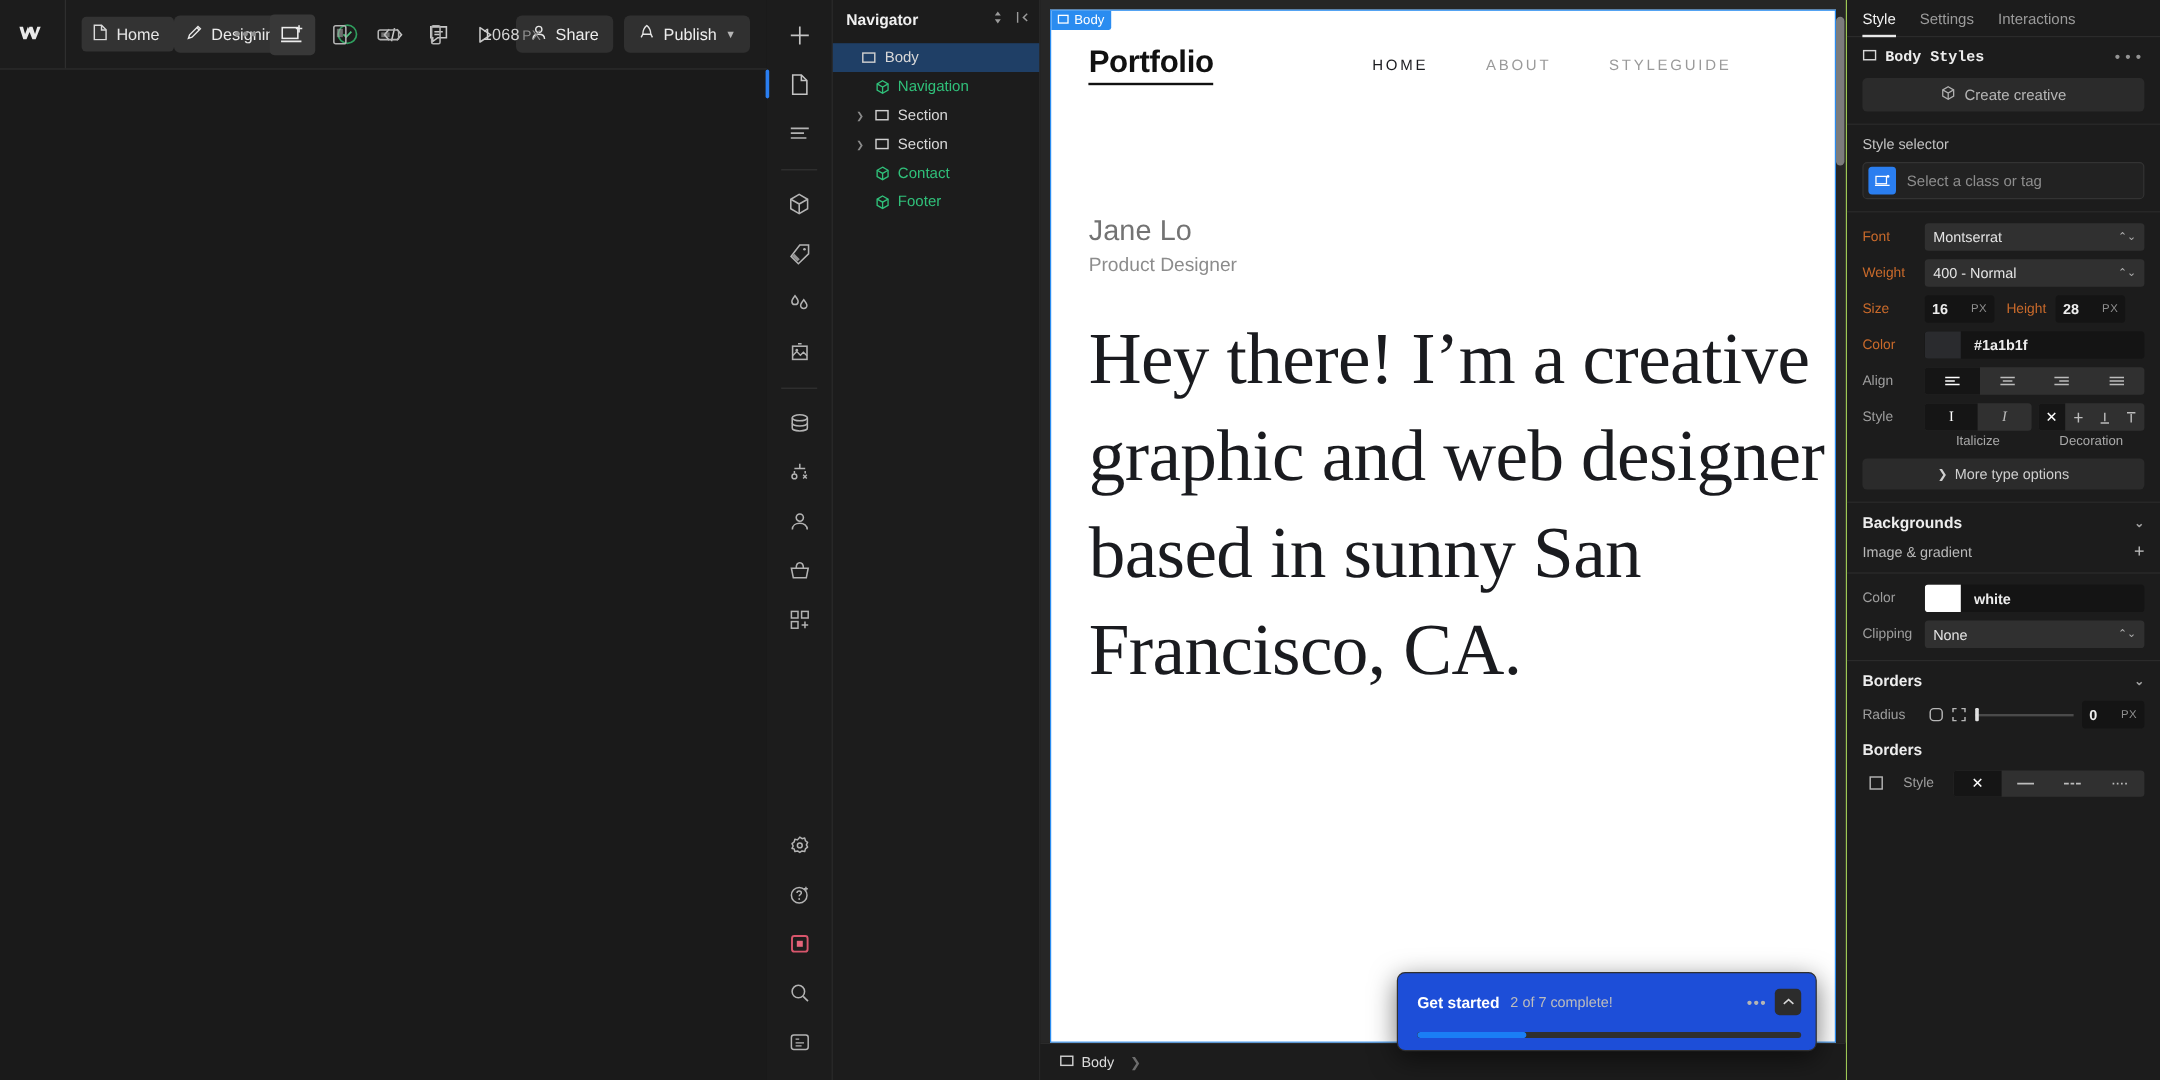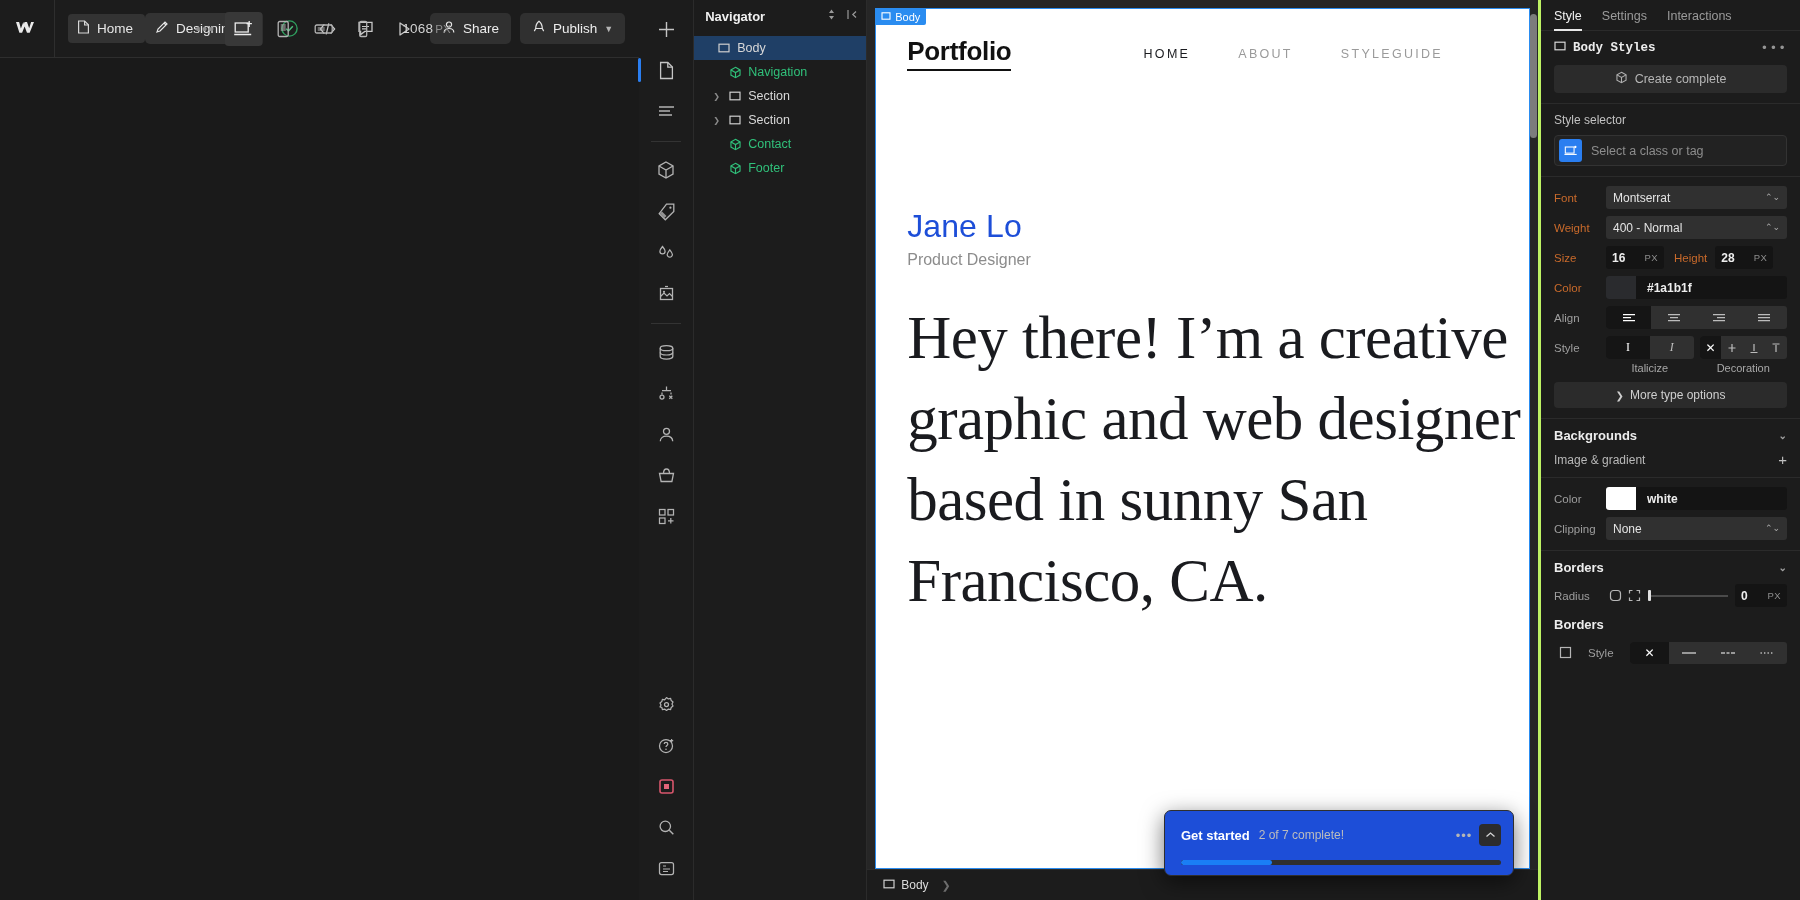--- a/index.html
+++ b/index.html
@@ -122,21 +122,21 @@
   .site-logo {
     font-size: 26px; font-weight: bold; color: #111; letter-spacing: -.3px;
     border-bottom: 2px solid #111; padding-bottom: 2px; line-height: 1.15;
   }
   .site-links { margin-left: auto; display: flex; gap: 0; }
   .site-links a {
     font-size: 12.5px; letter-spacing: 2.3px; color: #9a9a9a; padding: 0 24px; text-decoration: none;
   }
   .site-links a.on { color: #1a1b1f; }
   .hero { padding: 108px 0 0 31px; }
-  .hero-name { font-size: 32px; color: #1d4ed8; letter-spacing: .1px; margin-top: 29px; }
+  .hero-name { font-size: 24px; color: #737373; letter-spacing: .1px; }
   .hero-role { font-size: 16px; color: #8c8c8c; margin-top: 6px; }
   .hero-head {
     margin-top: 28px; font-size: 61px; line-height: 81px; color: #1a1b1f;
     letter-spacing: -0.5px; max-width: 1000px; font-weight: normal; font-family: Liberation Serif, serif;
   }
   .canvas-scrollbar {
     position: absolute; right: 1px; top: 14px; width: 7px; height: 124px;
     background: #8c8c8c; border-radius: 4px; opacity:.85;
   }
   .statusbar {
@@ -159,21 +159,21 @@
   .toast-title { color: #fff; font-size: 13px; font-weight: bold; }
   .toast-sub { color: #bdbdbd; font-size: 12px; margin-left: 9px; }
   .toast-acts { margin-left: auto; display: flex; align-items: center; gap: 4px; }
   .toast-ico { width: 22px; height: 22px; display:flex; align-items:center; justify-content:center; color:#b5b5b5; border-radius:4px; }
   .toast-ico.box { background:#2c2c2c; }
   .toast-bar { margin-top: 14px; height: 5px; background: #2f2f2f; border-radius: 3px; overflow: hidden; }
   .toast-bar-fill { height: 100%; width: 28.5%; background: #1a7ef5; border-radius: 3px; }
 
   
   .stylepanel {
-    width: 262px; min-width: 262px; background: #1c1c1c; border-left: 3px solid #bef264;
+    width: 262px; min-width: 262px; background: #1c1c1c; border-left: 1px solid #bef264;
     display: flex; flex-direction: column; overflow: hidden;
   }
   .sp-tabs { height: 31px; display: flex; align-items: flex-end; gap: 0; border-bottom: 1px solid #2b2b2b; padding-left: 13px; }
   .sp-tab { font-size: 12.5px; color: #9b9b9b; padding: 0 9px 7px 0; margin-right: 11px; position: relative; }
   .sp-tab.on { color: #f2f2f2; }
   .sp-tab.on::after { content:''; position:absolute; left:0; right:9px; bottom:-1px; height:2px; background:#e8e8e8; }
   .sp-sec { padding: 9px 13px 10px 13px; border-bottom: 1px solid #2b2b2b; }
   .sp-row { display: flex; align-items: center; font-family: Liberation Mono, monospace; }
   .sp-title { color: #ededed; font-size: 12.5px; font-weight: bold; display:flex; align-items:center; gap:7px; }
   .sp-dots { margin-left: auto; color: #949494; font-size: 13px; letter-spacing: 1px; }
@@ -625,21 +625,21 @@
           </span>
           <span class="sp-dots">•••</span>
         </div>
         <div class="create-comp">
           <span>
             <svg width="13" height="13" viewBox="0 0 14 14">
                 <path d="M7 1.4l4.9 2.8v5.6L7 12.6 2.1 9.8V4.2z" fill="none" stroke="#b0b0b0" stroke-width="1.15"></path>
                 <path d="M2.1 4.2L7 7l4.9-2.8M7 7v5.6" fill="none" stroke="#b0b0b0" stroke-width="1.15"></path>
               </svg>
           </span>
-          <span>Create complete</span>
+          <span>Create creative</span>
         </div>
       </div>
 
       <div class="sp-sec">
         <div class="sp-label">Style selector</div>
         <div class="selector-box">
           <span class="selector-chip">
             <svg width="14" height="13" viewBox="0 0 16 14">
                 <rect x="1.5" y="3" width="10" height="7" fill="none" stroke="#fff" stroke-width="1.2"></rect>
                 <path d="M0.5 11.5h14" stroke="#fff" stroke-width="1.2"></path>

